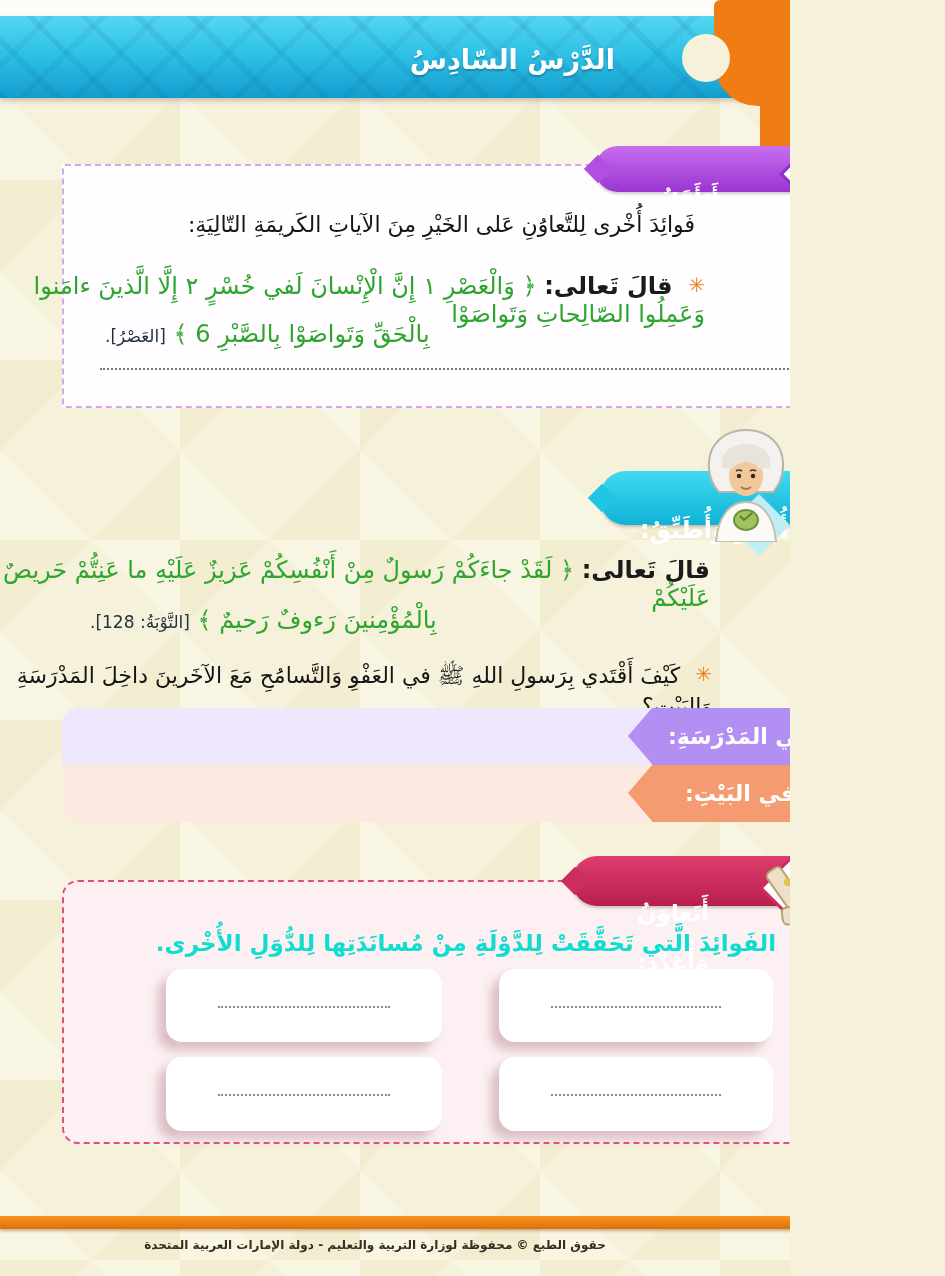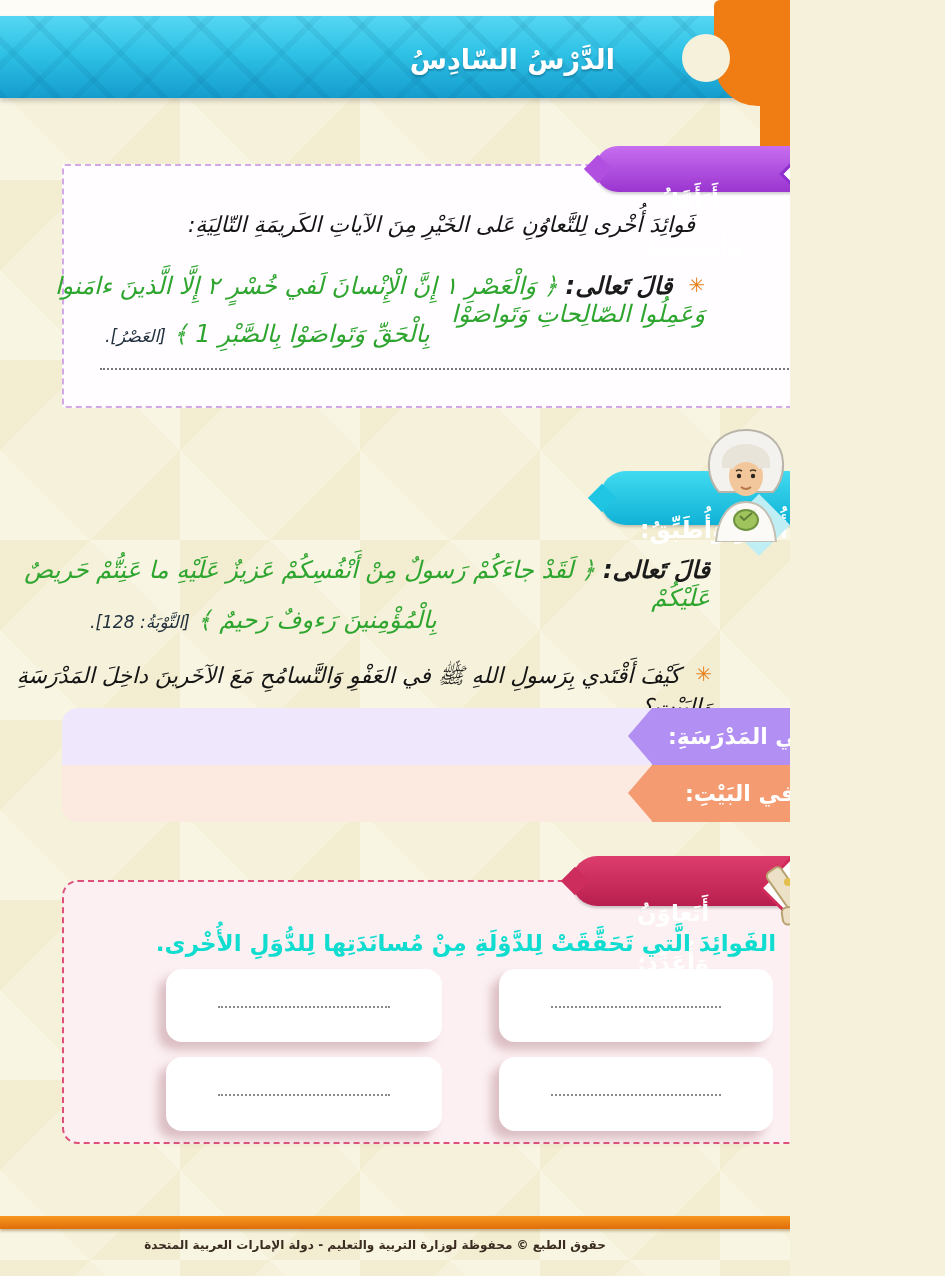--- a/index.html
+++ b/index.html
@@ -50,21 +50,21 @@
   .cap-red{left:572px;top:856px;width:242px;height:50px;line-height:50px;font-size:23px;
     background:linear-gradient(180deg,#dd3d6d,#b81f4e);padding-left:30px;padding-right:70px;}
   .tip-red{left:565px;top:871px;background:#cc2d5c;}
   .pale-diamond{position:absolute;left:737px;top:503px;width:44px;height:44px;background:#bfeef5;transform:rotate(45deg);}
   
   .box1{position:absolute;left:62px;top:164px;width:803px;height:244px;background:#fffdff;
     border:2px dashed #d2a9e6;border-radius:3px;}
   .box2{position:absolute;left:62px;top:880px;width:808px;height:264px;background:#fcf0f2;
     border:2px dashed #de5078;border-radius:16px;}
   
-  .tline{position:absolute;color:#151515;font-style:italic;}
+  .tline{position:absolute;color:#151515;}
   .prompt{right:95px;top:212px;font-size:22px;}
   .v1l1{right:85px;top:272px;font-size:24px;}
   .v1l2{left:105px;top:320px;font-size:24px;}
   .v2l1{right:80px;top:556px;font-size:24px;}
   .v2l2{left:90px;top:606px;font-size:24px;text-align:center;}
   .question{right:78px;top:662px;font-size:22px;}
   .green{color:#2ea52e;}
   .qala{color:#1b1b1b;font-weight:bold;}
   .vref{color:#23323f;font-size:17px;}
   .bullet{color:#e8821e;font-size:20px;margin-left:8px;vertical-align:2px;}
@@ -131,21 +131,21 @@
     <line x1="55" y1="44" x2="52" y2="50" stroke="#8e2fd0" stroke-width="1.5"></line>
     <line x1="55" y1="44" x2="58" y2="50" stroke="#8e2fd0" stroke-width="1.5"></line>
   </svg>
   <div class="tline prompt ar">فَوائِدَ أُخْرى لِلتَّعاوُنِ عَلى الخَيْرِ مِنَ الآياتِ الكَريمَةِ التّالِيَةِ:</div>
   <div class="tline v1l1 ar">
     <span class="bullet">✳</span>
     <span class="qala">قالَ تَعالى:</span>
     <span class="green">﴿ وَالْعَصْرِ ١ إِنَّ الْإِنْسانَ لَفي خُسْرٍ ٢ إِلَّا الَّذينَ ءامَنوا وَعَمِلُوا الصّالِحاتِ وَتَواصَوْا</span>
   </div>
   <div class="tline v1l2 ar">
-    <span class="green">بِالْحَقِّ وَتَواصَوْا بِالصَّبْرِ 1 ﴾</span>
+    <span class="green">بِالْحَقِّ وَتَواصَوْا بِالصَّبْرِ 6 ﴾</span>
     <span class="vref">[العَصْرُ].</span>
   </div>
   <div class="dotline1"></div>
 
   <div class="capsule cap-cyan ar">
     <span class="lbl">أُفَكِّرُ وَأُطَبِّقُ:</span>
   </div>
   <div class="tip tip-cyan"></div>
   <div class="pale-diamond"></div>
   <svg class="illus" style="left:692px;top:424px" width="108" height="118" viewBox="0 0 108 118">

